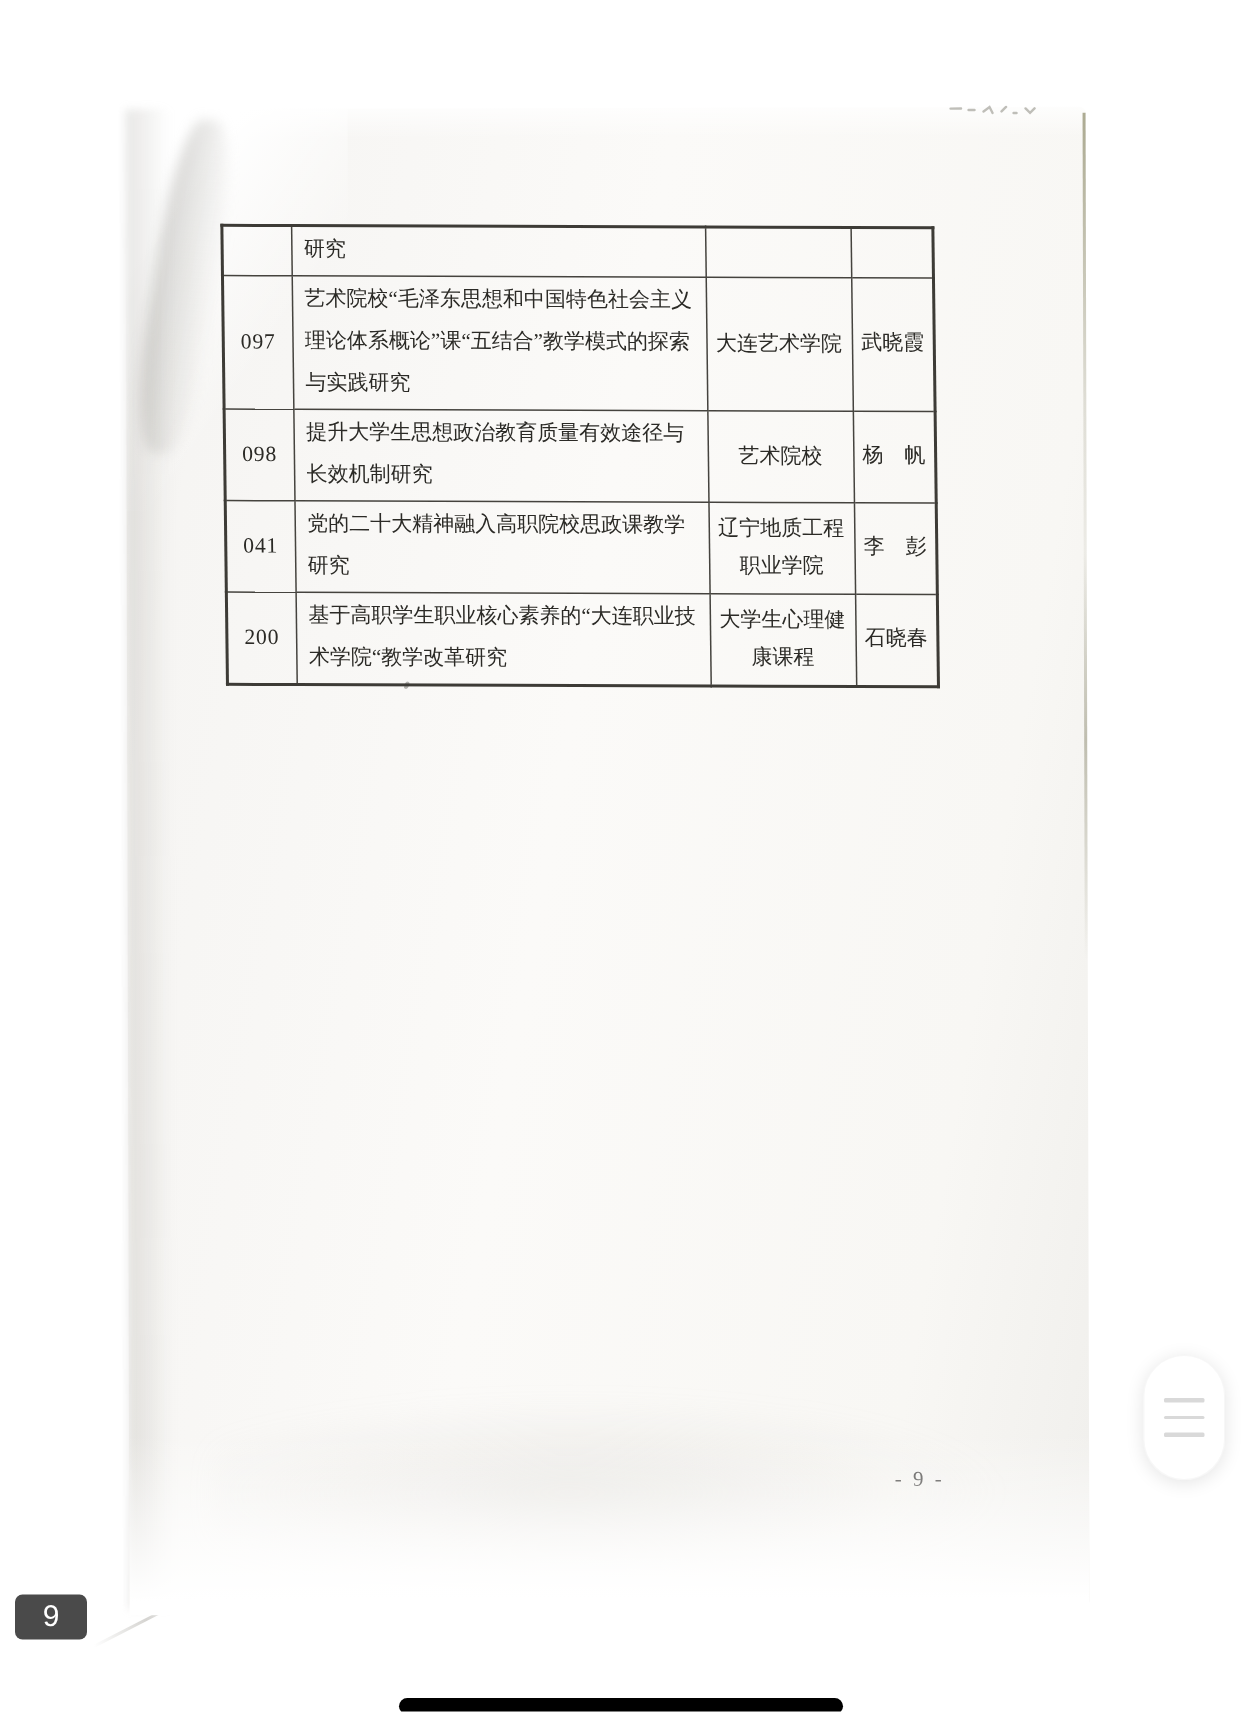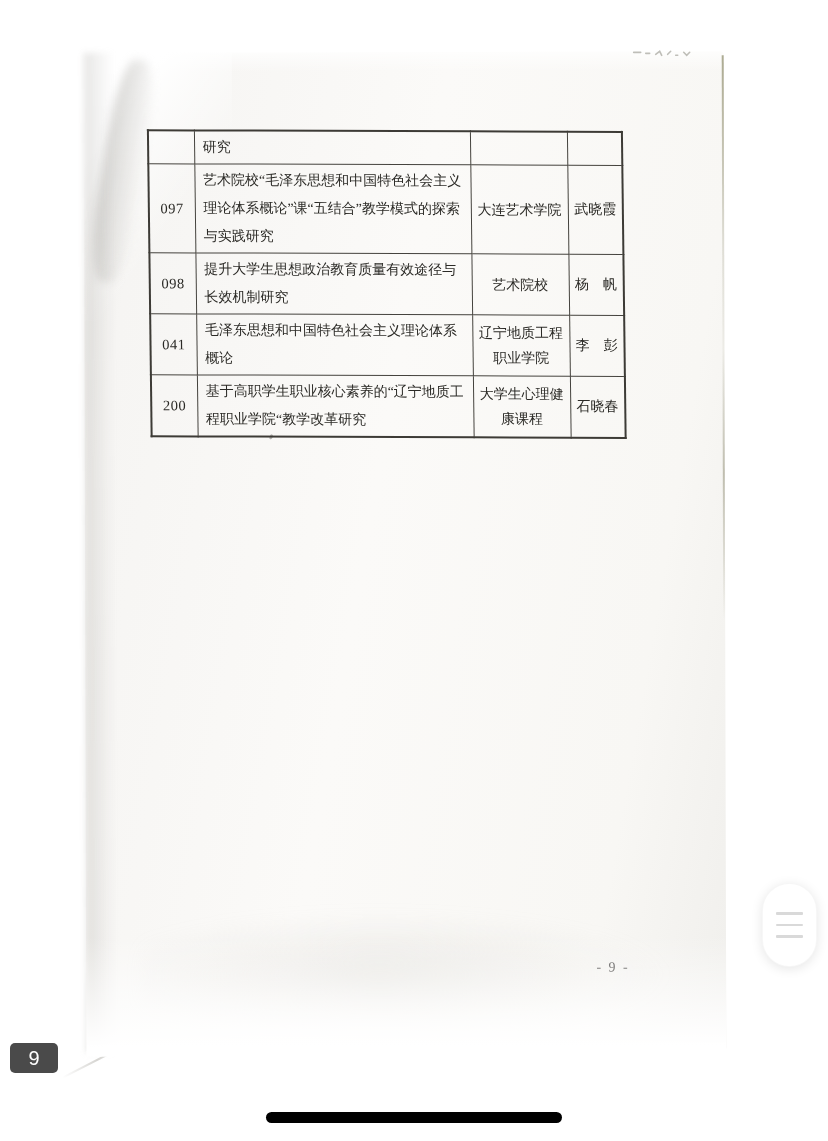--- a/index.html
+++ b/index.html
@@ -1,19 +1,19 @@
 <!DOCTYPE html>
 <html><head>
 <meta charset="utf-8">
 <style>
   * { margin: 0; padding: 0; box-sizing: border-box; }
   html, body { width: 828px; height: 1141px; background: #ffffff; overflow: hidden; }
   body { position: relative; font-family: "Liberation Serif", serif; }
 
-  .viewer { position: absolute; inset: 0; }
+  .viewer { position: absolute; inset: 0; margin-top: 20px; }
 
   
   .paper {
     position: absolute; left: 85px; top: 52px; width: 640px; height: 1000px;
     background: linear-gradient(100deg, #eeedeb 0%, #f6f5f3 10%, #fbfaf8 45%, #f8f7f4 82%, #f0efec 100%);
     border-radius: 4px;
     transform: rotate(-0.15deg);
   }
   .paper::before { 
     content: ""; position: absolute; left: 0; right: 0; top: -6px; height: 26px;
@@ -149,27 +149,27 @@
         <td class="name">武晓霞</td>
       </tr>
       <tr class="h-098">
         <td class="num">098</td>
         <td class="title">提升大学生思想政治教育质量有效途径与长效机制研究</td>
         <td class="inst">艺术院校</td>
         <td class="name">杨　帆</td>
       </tr>
       <tr class="h-099">
         <td class="num">041</td>
-        <td class="title">毛泽东思想和中国特色社会主义理论体系概论</td>
+        <td class="title">党的二十大精神融入高职院校思政课教学研究</td>
         <td class="inst">辽宁地质工程职业学院</td>
         <td class="name">李　彭</td>
       </tr>
       <tr class="h-100">
         <td class="num">200</td>
-        <td class="title">基于高职学生职业核心素养的“辽宁地质工程职业学院“教学改革研究</td>
+        <td class="title">基于高职学生职业核心素养的“大连职业技术学院“教学改革研究</td>
         <td class="inst">大学生心理健康课程</td>
         <td class="name">石晓春</td>
       </tr>
     </tbody>
       </table>
 
     <div class="page-footer">- 9 -</div>
   </div>
 
   <div class="page-badge">9</div>

